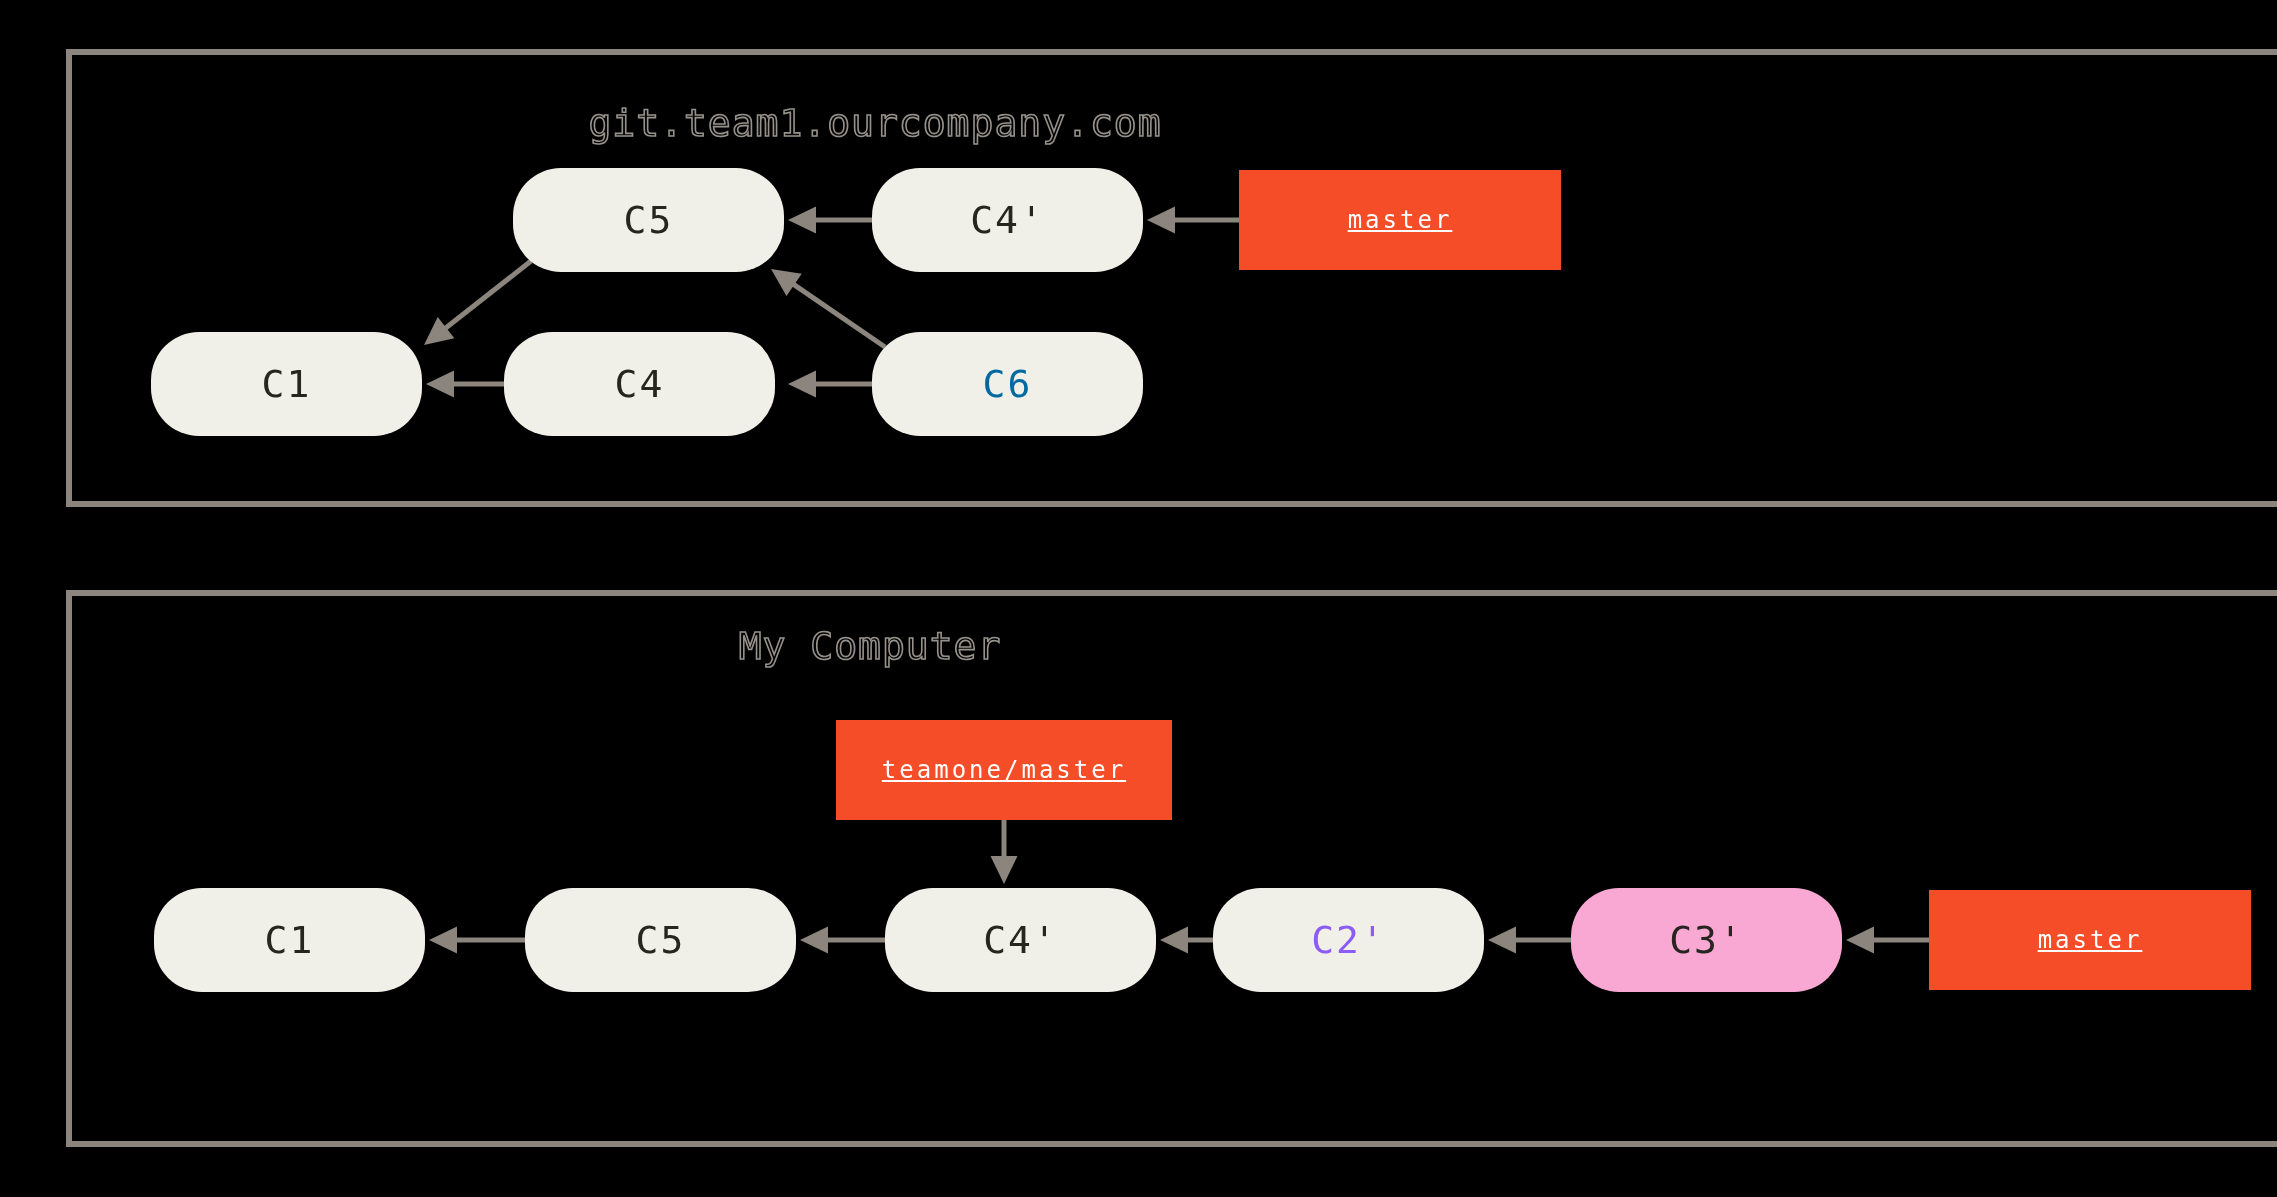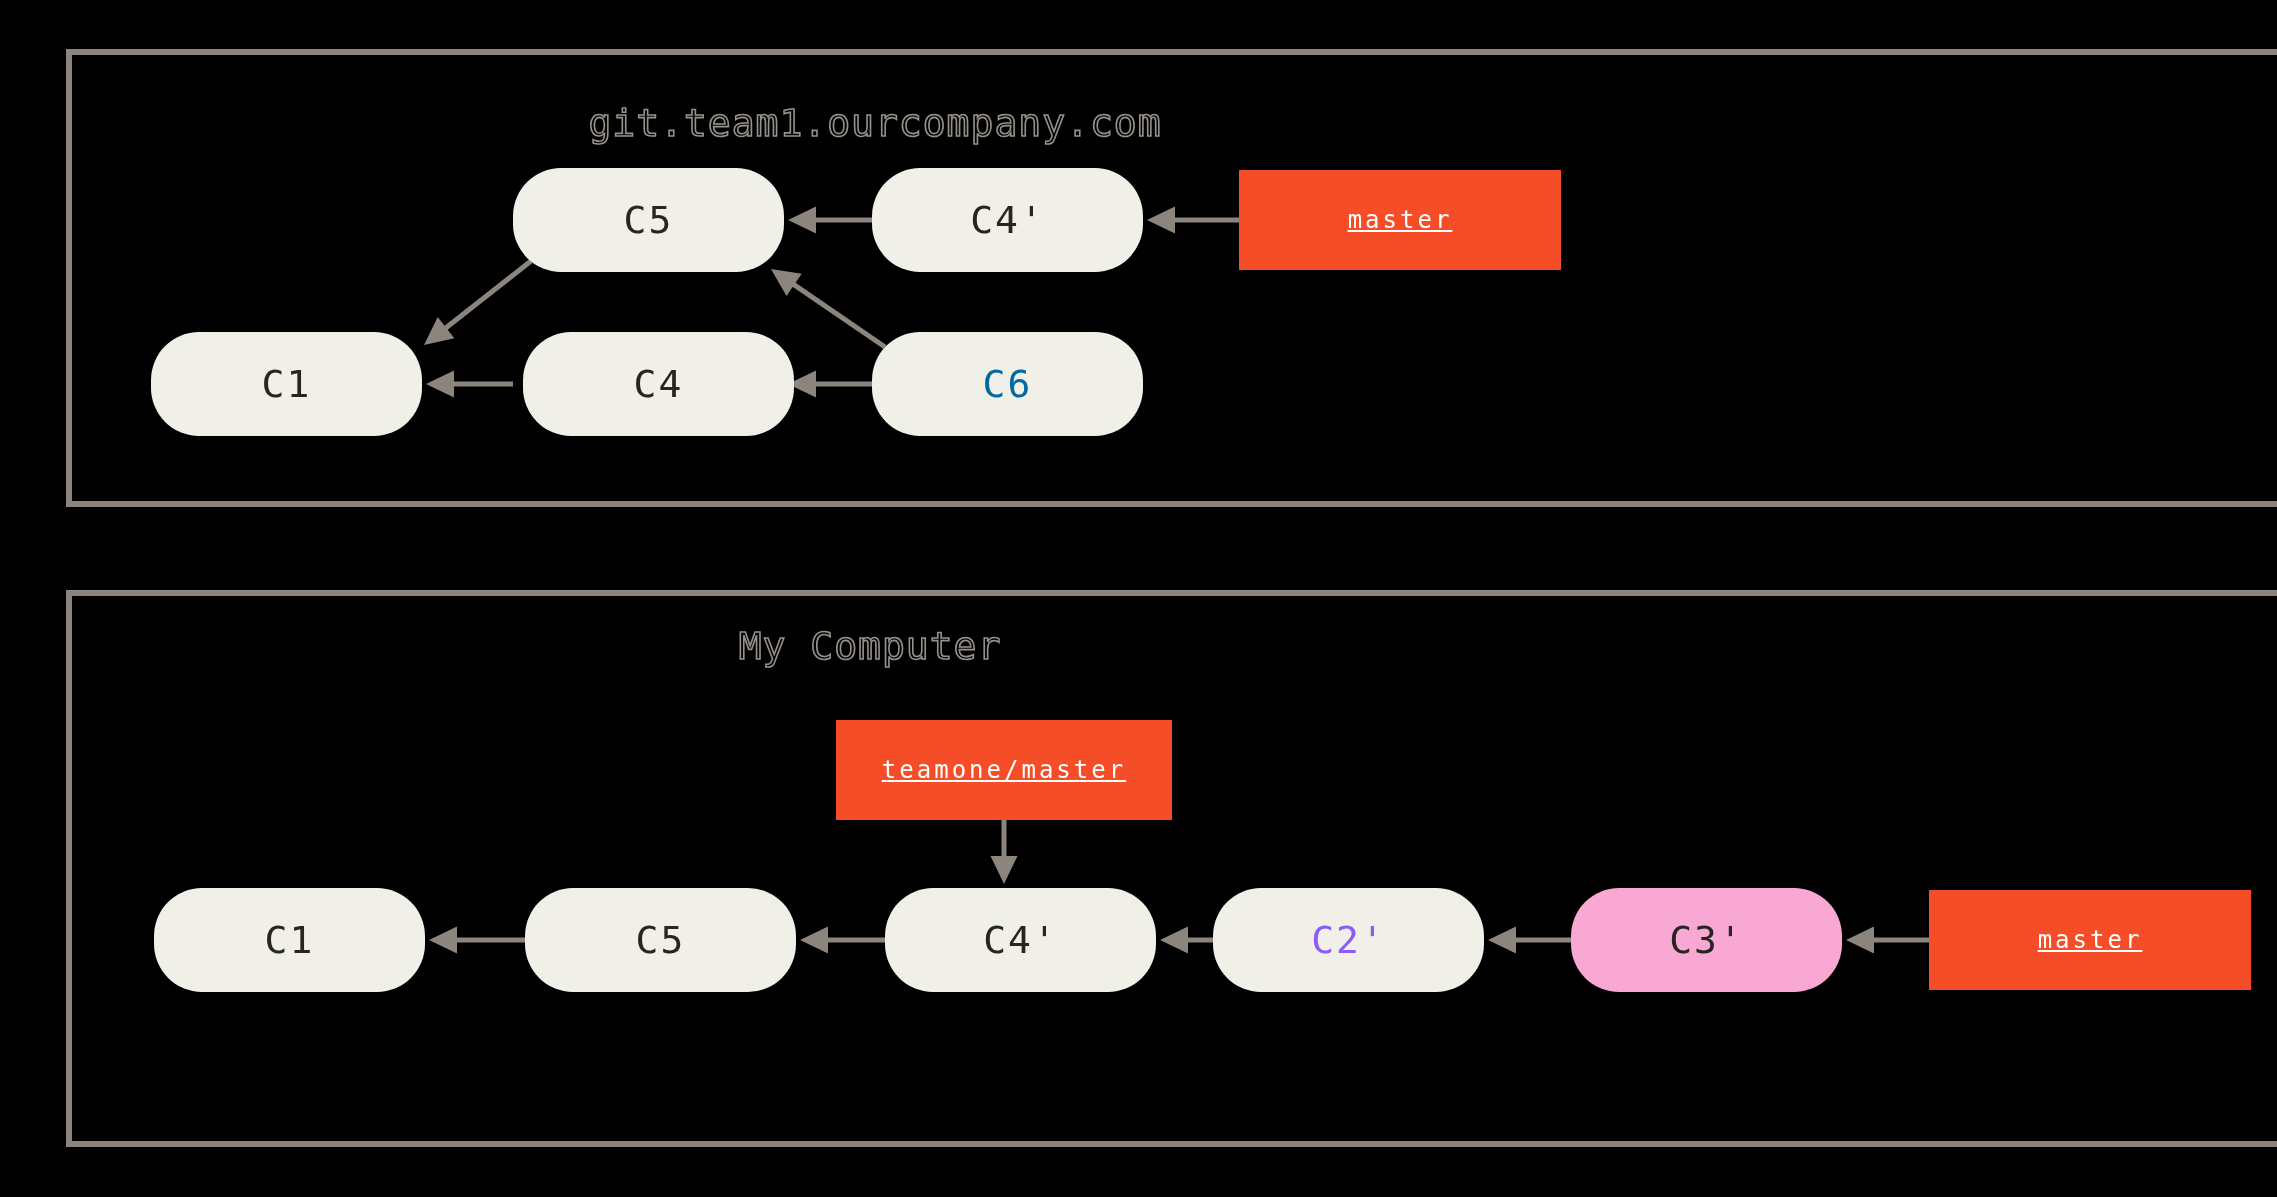--- a/index.html
+++ b/index.html
@@ -116,21 +116,21 @@
       <polygon points="1468,940 1496,926.5 1496,953.5" class="edge-head" fill="#8B857D"></polygon>
       <line x1="1909" y1="940" x2="1852" y2="940" class="edge-line" stroke="#8B857D"></line>
       <polygon points="1826,940 1854,926.5 1854,953.5" class="edge-head" fill="#8B857D"></polygon>
       <line x1="984" y1="820" x2="984" y2="858" class="edge-line" stroke="#8B857D"></line>
       <polygon points="984,884 970.5,856 997.5,856" class="edge-head" fill="#8B857D"></polygon>
     </svg>
 
 <div class="node commit" style="left: 493px; top: 168px; width: 271px; height: 104px; background: rgb(240, 239, 232); color: rgb(38, 37, 31);">C5</div>
     <div class="node commit" style="left: 852px; top: 168px; width: 271px; height: 104px; background: rgb(240, 239, 232); color: rgb(38, 37, 31);">C4'</div>
     <div class="node commit" style="left: 131px; top: 332px; width: 271px; height: 104px; background: rgb(240, 239, 232); color: rgb(38, 37, 31);">C1</div>
-    <div class="node commit" style="left: 503px; top: 332px; width: 271px; height: 104px; background: rgb(240, 239, 232); color: rgb(38, 37, 31);">C4</div>
+    <div class="node commit" style="left: 484px; top: 332px; width: 271px; height: 104px; background: rgb(240, 239, 232); color: rgb(38, 37, 31);">C4</div>
     <div class="node commit" style="left: 852px; top: 332px; width: 271px; height: 104px; background: rgb(240, 239, 232); color: #0369a1;">C6</div>
     <div class="node ref" style="left: 1219px; top: 170px; width: 322px; height: 100px; background: rgb(244, 77, 39); color: rgb(255, 255, 255);">master</div>
     <div class="node commit" style="left: 134px; top: 888px; width: 271px; height: 104px; background: rgb(240, 239, 232); color: rgb(38, 37, 31);">C1</div>
     <div class="node commit" style="left: 505px; top: 888px; width: 271px; height: 104px; background: rgb(240, 239, 232); color: rgb(38, 37, 31);">C5</div>
     <div class="node commit" style="left: 865px; top: 888px; width: 271px; height: 104px; background: rgb(240, 239, 232); color: rgb(38, 37, 31);">C4'</div>
     <div class="node commit" style="left: 1193px; top: 888px; width: 271px; height: 104px; background: rgb(240, 239, 232); color: #8b5cf6;">C2'</div>
     <div class="node commit" style="left: 1551px; top: 888px; width: 271px; height: 104px; background: #f9a8d4; color: rgb(38, 37, 31);">C3'</div>
     <div class="node ref" style="left: 816px; top: 720px; width: 336px; height: 100px; background: rgb(244, 77, 39); color: rgb(255, 255, 255);">teamone/master</div>
     <div class="node ref" style="left: 1909px; top: 890px; width: 322px; height: 100px; background: rgb(244, 77, 39); color: rgb(255, 255, 255);">master</div>
   </div>

